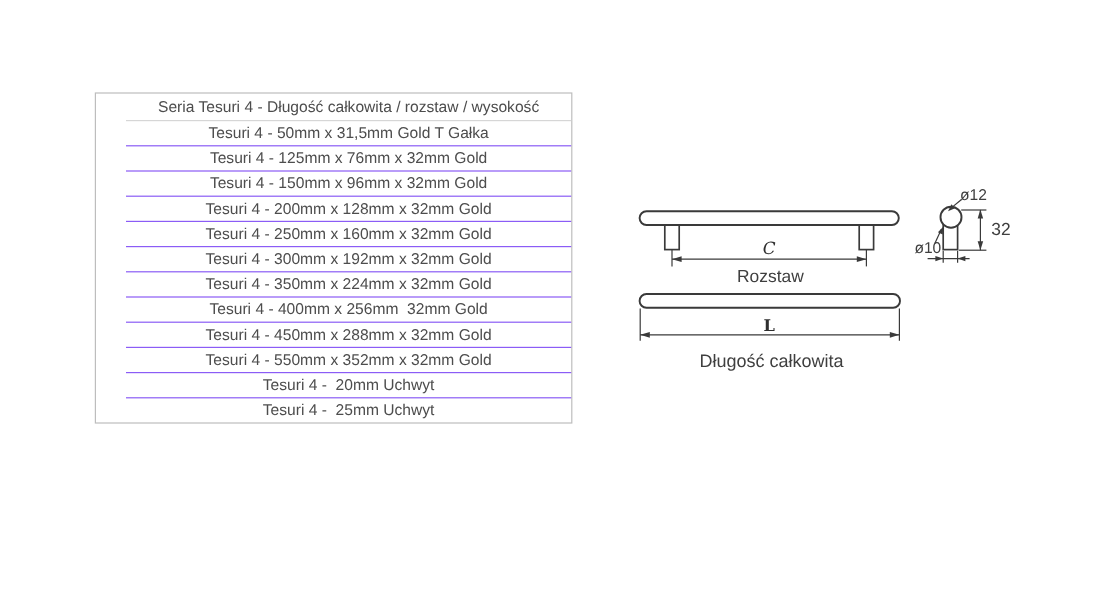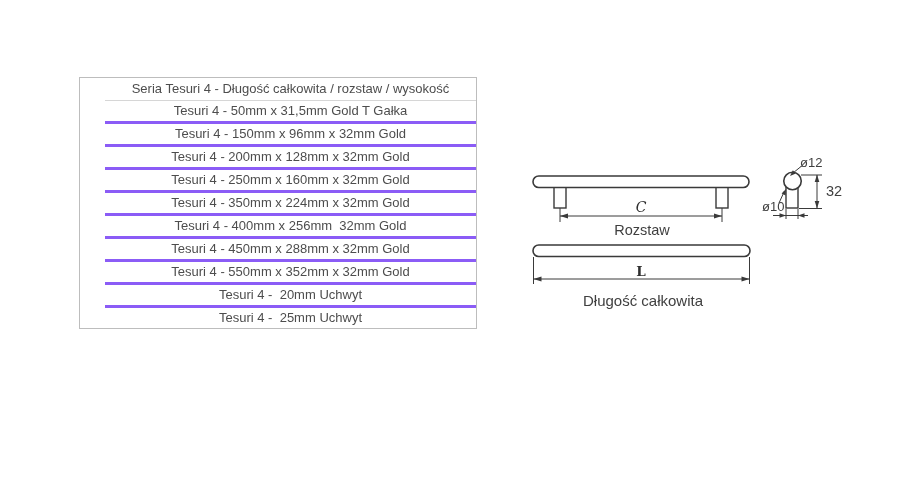--- a/index.html
+++ b/index.html
@@ -23,21 +23,21 @@
   }
   .spec-table .t-header{
     height:22px;line-height:21px;
     border-bottom:1px solid #d6d6d6;
     text-align:center;
     font-size:13px;color:#4d4d4d;
     white-space:pre;overflow:hidden;
   }
   .spec-table .t-row{
     height:20px;line-height:19px;
-    border-bottom:3px solid #8b5cf6;
+    border-bottom:1px solid #8b5cf6;
     text-align:center;
     font-size:13px;color:#4d4d4d;
     white-space:pre;overflow:hidden;
   }
   .spec-table .t-row:last-child{border-bottom:none;}
 
   
   .drawing{
     position:absolute;
     left:520px;top:145px;width:340px;height:170px;
@@ -51,23 +51,25 @@
   .dletter{fill:#2f2f2f;font-family:"DejaVu Serif","Liberation Serif",serif;}
 </style>
 </head>
 <body>
 
 <div id="screen">
 
   <div class="spec-table">
     <div class="t-header">Seria Tesuri 4 - Długość całkowita / rozstaw / wysokość</div>
     <div class="t-row">Tesuri 4 - 50mm x 31,5mm Gold T Gałka</div>
+    <div class="t-row">Tesuri 4 - 125mm x 76mm x 32mm Gold</div>
     <div class="t-row">Tesuri 4 - 150mm x 96mm x 32mm Gold</div>
     <div class="t-row">Tesuri 4 - 200mm x 128mm x 32mm Gold</div>
     <div class="t-row">Tesuri 4 - 250mm x 160mm x 32mm Gold</div>
+    <div class="t-row">Tesuri 4 - 300mm x 192mm x 32mm Gold</div>
     <div class="t-row">Tesuri 4 - 350mm x 224mm x 32mm Gold</div>
     <div class="t-row">Tesuri 4 - 400mm x 256mm  32mm Gold</div>
     <div class="t-row">Tesuri 4 - 450mm x 288mm x 32mm Gold</div>
     <div class="t-row">Tesuri 4 - 550mm x 352mm x 32mm Gold</div>
     <div class="t-row">Tesuri 4 -  20mm Uchwyt</div>
     <div class="t-row">Tesuri 4 -  25mm Uchwyt</div>
   </div>
 
   <div class="drawing">
     <svg width="340" height="170" viewBox="0 0 340 170">

